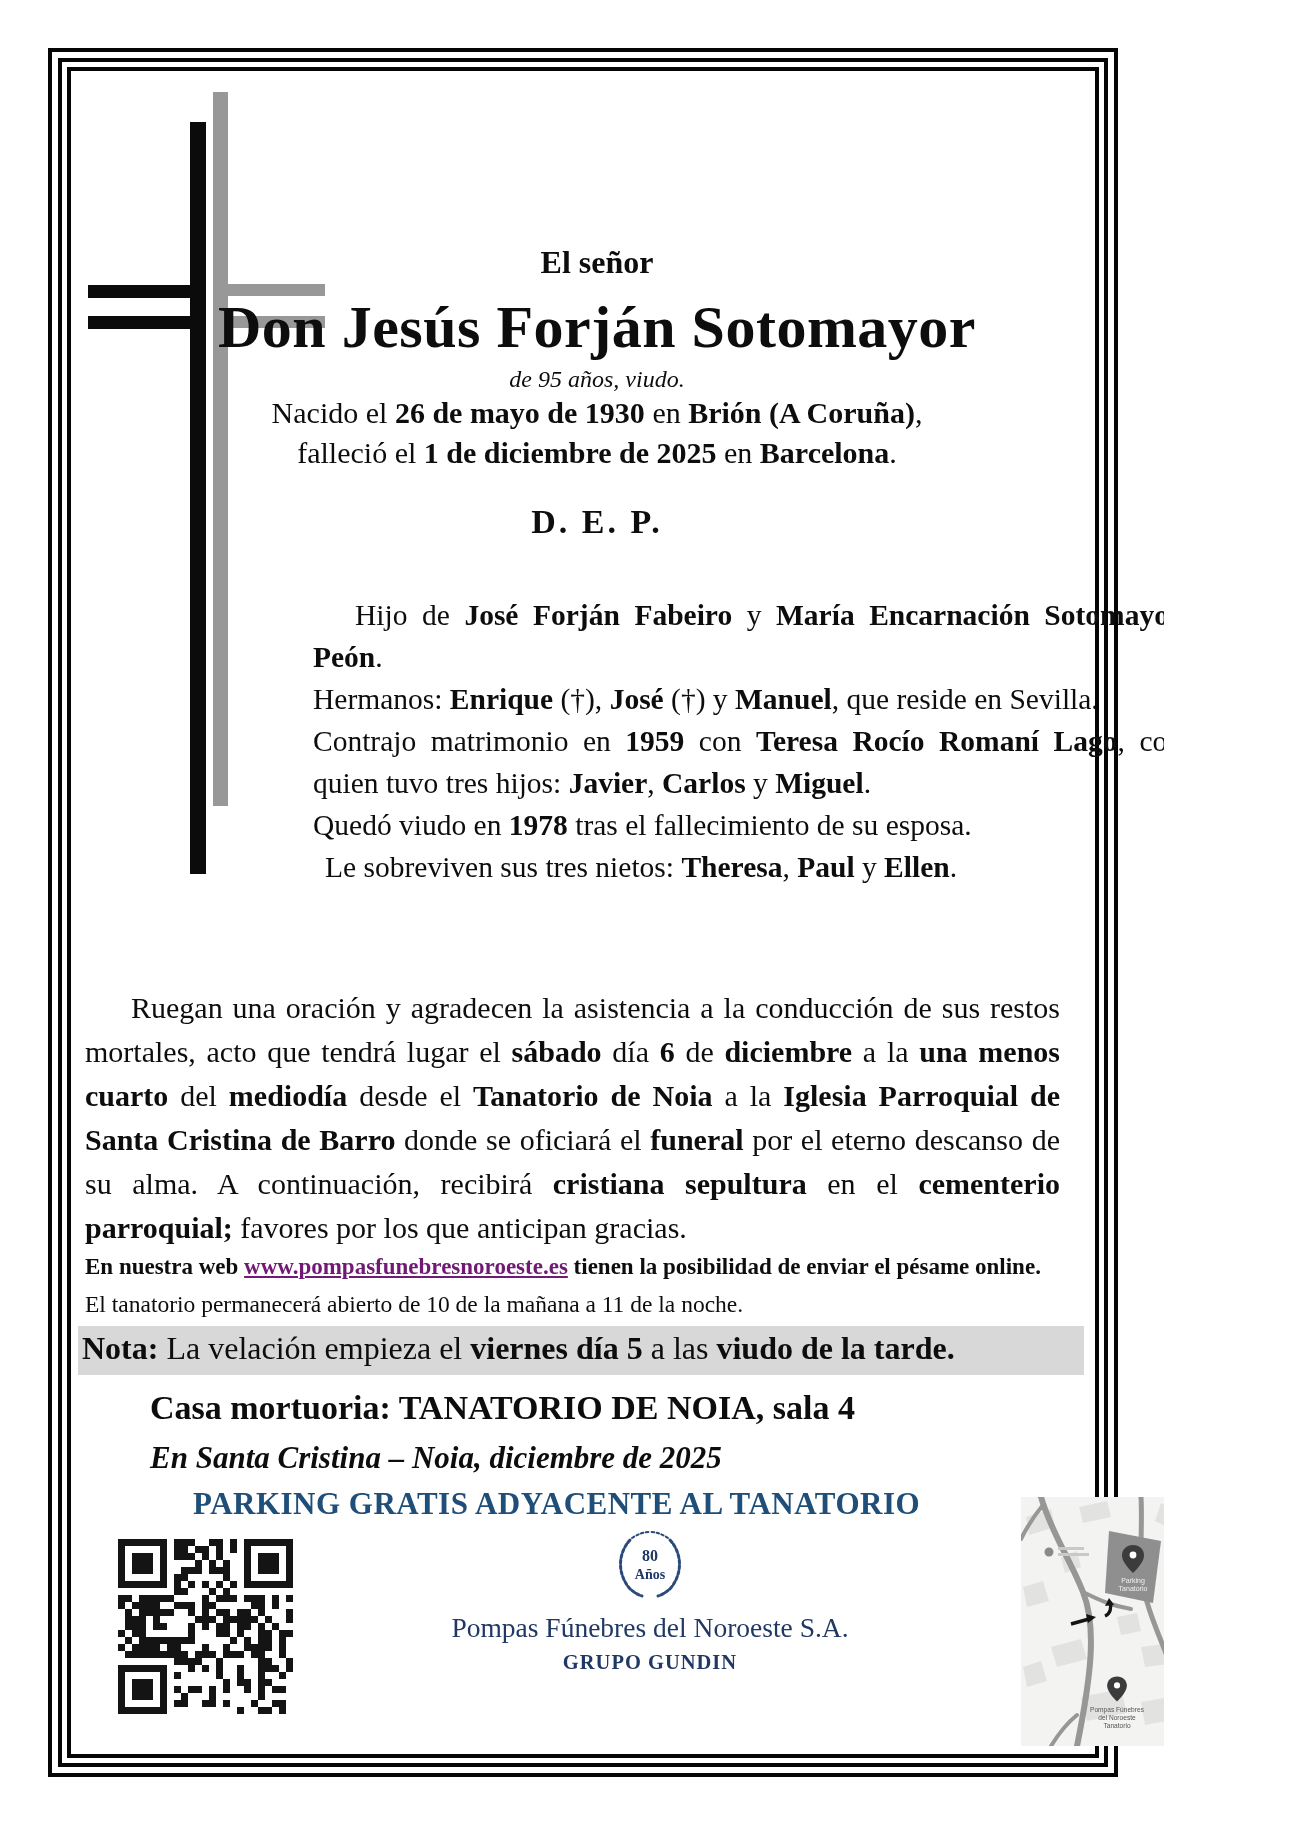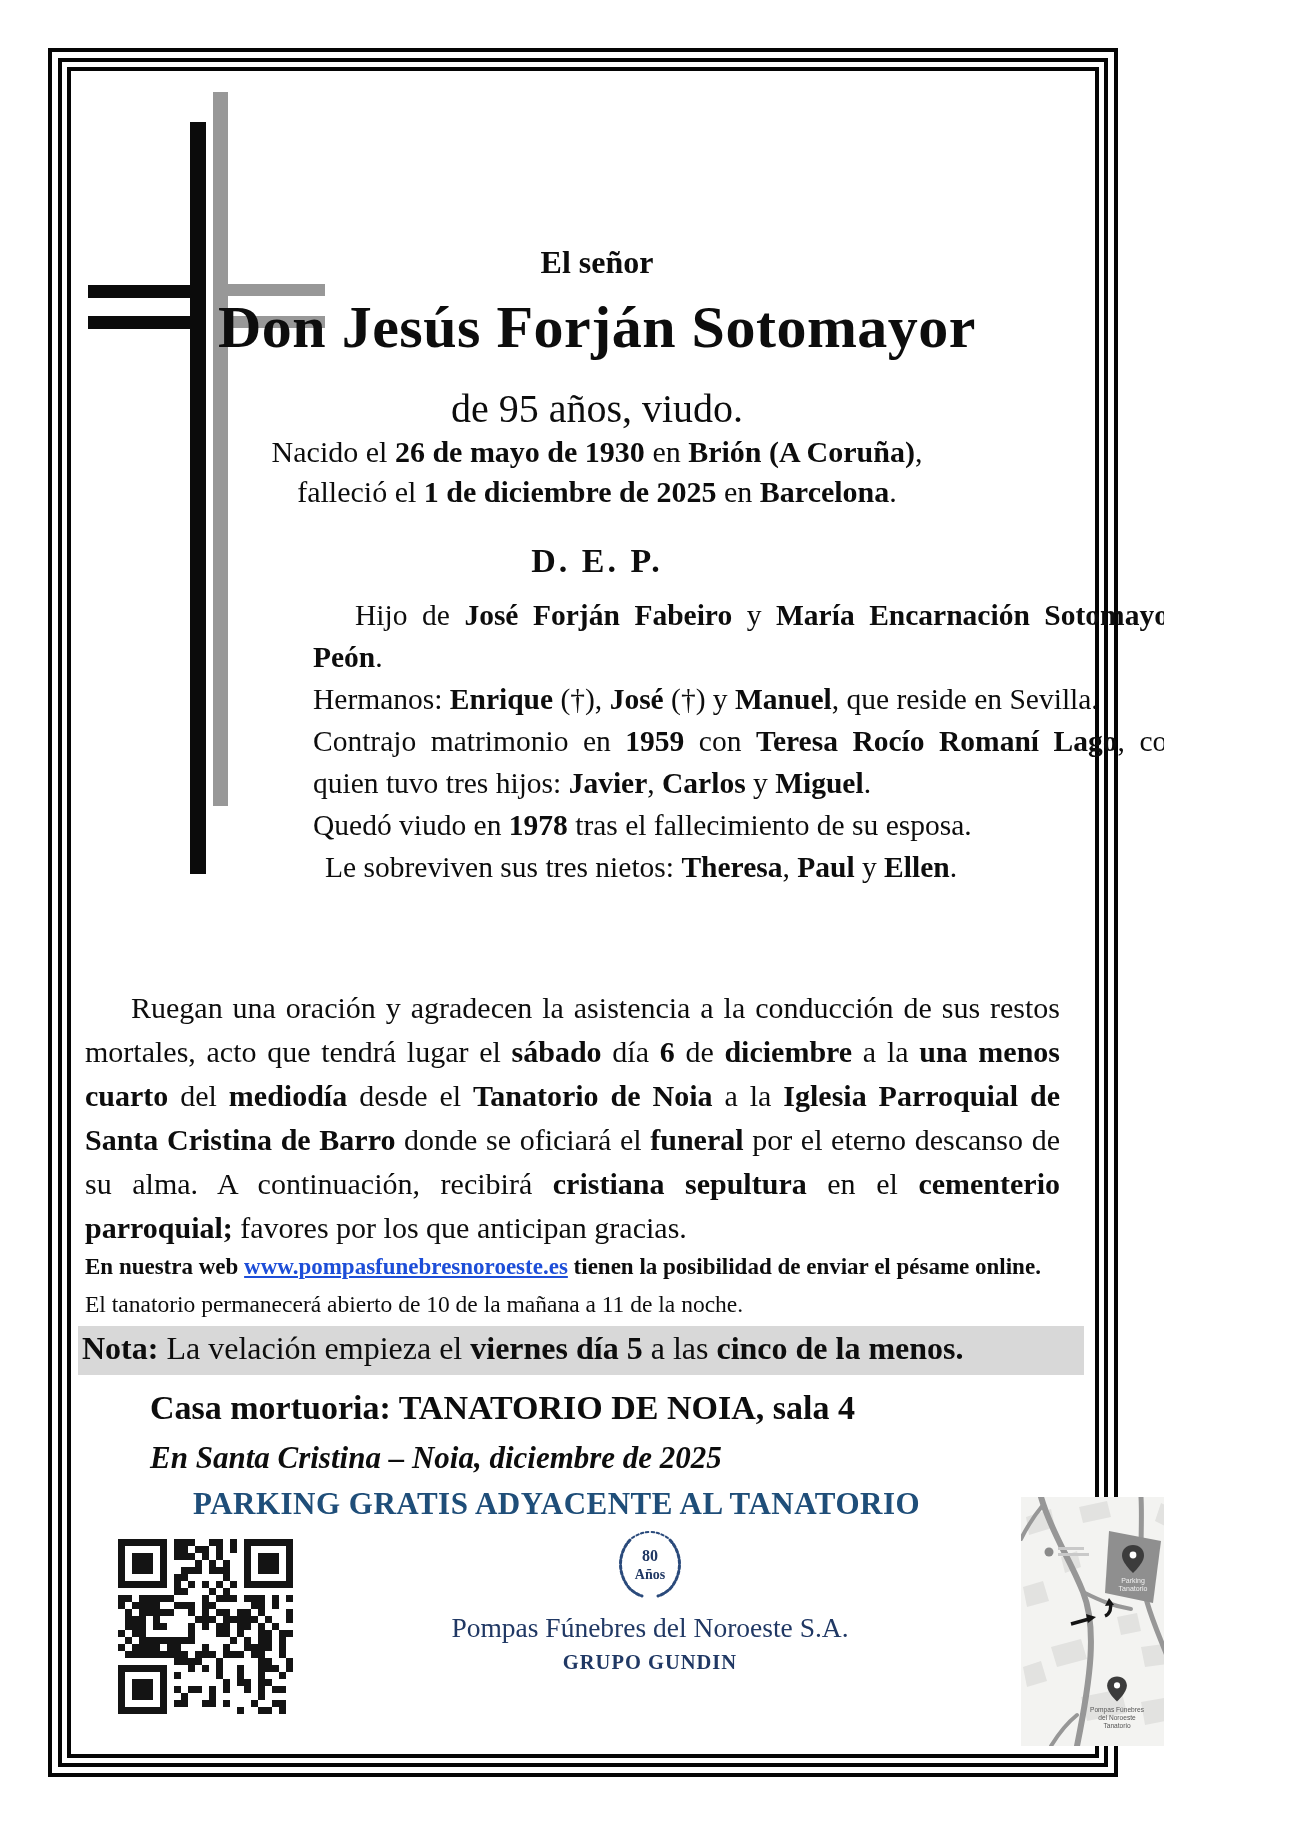--- a/index.html
+++ b/index.html
@@ -16,40 +16,40 @@
   .cvb{left:105px;top:34px;width:16px;height:752px;background:#0b0b0b;}
   .cvg{left:128px;top:4px;width:15px;height:714px;background:#989898;}
   .chb1{left:3px;top:197px;width:118px;height:13px;background:#0b0b0b;}
   .chg1{left:128px;top:196px;width:112px;height:12px;background:#989898;}
   .chb2{left:3px;top:228px;width:118px;height:13px;background:#0b0b0b;}
   .chg2{left:128px;top:228px;width:112px;height:12px;background:#989898;}
 
   .header{position:absolute;left:150px;right:120px;top:244px;text-align:center;}
   .salutation{font-size:32px;font-weight:bold;}
   .deceased-name{font-size:60px;font-weight:bold;margin-top:12px;letter-spacing:0.5px;}
-  .age-line{font-size:40px;margin-top:23px;}
+  .age-line{font-size:24px;margin-top:4px;font-style:italic;}
   .hline{font-size:30px;line-height:40px;}
   .dep{font-size:34px;font-weight:bold;letter-spacing:3px;margin-top:30px;}
 
   .family{position:absolute;left:313px;width:869px;top:594px;font-size:29.5px;line-height:42px;text-align:justify;}
   .family p{margin:0;}
   .ind42{text-indent:42px;}
   .ind12{text-indent:12px;}
 
   .mainpara{position:absolute;left:85px;right:104px;top:986px;font-size:30px;line-height:44px;text-align:justify;text-indent:46px;}
 
   .webline{position:absolute;left:85px;right:95px;top:1254px;font-size:23px;font-weight:bold;}
   .hoursline{position:absolute;left:85px;right:95px;top:1291px;font-size:23.5px;}
   .nota{position:absolute;left:78px;right:80px;top:1326px;background:#d8d8d8;font-size:32px;padding:4px 10px 8px 4px;}
   .casa{position:absolute;left:150px;right:120px;top:1389px;font-size:34px;font-weight:bold;}
   .placedate{position:absolute;left:150px;right:249px;top:1440px;text-align:left;font-size:31px;font-weight:bold;font-style:italic;}
   .parking{position:absolute;left:193px;top:1486px;font-size:31px;font-weight:bold;color:#1f4e79;letter-spacing:0.5px;}
 
   .b{font-weight:bold;}
-  .link{color:#1d4ed8;text-decoration:underline;cursor:pointer;}
+  .link{color:#701a75;text-decoration:underline;cursor:pointer;}
 
   .qr{position:absolute;left:118px;top:1539px;width:175px;height:175px;}
 
   .brand{position:absolute;left:440px;width:420px;top:1528px;text-align:center;color:#203864;}
   .badge{display:block;margin:0 auto;}
   .phone{margin-top:2px;font-size:27px;font-weight:bold;white-space:nowrap;}
   .phone-icon{font-size:30px;vertical-align:-2px;letter-spacing:2px;}
   .phone-num{letter-spacing:0.34em;}
   .company{font-size:27.5px;font-weight:normal;margin-top:10px;}
   .facility{font-size:20.5px;font-weight:bold;margin-top:8px;letter-spacing:0.5px;}
@@ -92,21 +92,21 @@
     <p class="ind12"><span>Le sobreviven sus tres nietos: </span><span class="b">Theresa</span><span>, </span><span class="b">Paul</span><span> y </span><span class="b">Ellen</span><span>.</span></p>
   </div>
 
   <div class="mainpara"><span>Ruegan una oración y agradecen la asistencia a la conducción de sus restos mortales, acto que tendrá lugar el </span><span class="b">sábado</span><span> día </span><span class="b">6</span><span> de </span><span class="b">diciembre</span><span> a la </span><span class="b">una menos cuarto</span><span> del </span><span class="b">mediodía</span><span> desde el </span><span class="b">Tanatorio de Noia</span><span> a la </span><span class="b">Iglesia Parroquial de Santa Cristina de Barro</span><span> donde se oficiará el </span><span class="b">funeral</span><span> por el eterno descanso de su alma. A continuación, recibirá </span><span class="b">cristiana sepultura</span><span> en el </span><span class="b">cementerio parroquial;</span><span> favores por los que anticipan gracias.</span></div>
 
   <div class="webline">
     <span><span class="b">En nuestra web </span><span class="b link">www.pompasfunebresnoroeste.es</span><span class="b"> tienen la posibilidad de enviar el pésame online</span><span>.</span></span>
   </div>
   <div class="hoursline">El tanatorio permanecerá abierto de 10 de la mañana a 11 de la noche.</div>
 
-  <div class="nota"><span class="b">Nota:</span><span> La velación empieza el </span><span class="b">viernes día 5</span><span> a las </span><span class="b">cinco de la menos.</span></div>
+  <div class="nota"><span class="b">Nota:</span><span> La velación empieza el </span><span class="b">viernes día 5</span><span> a las </span><span class="b">viudo de la tarde.</span></div>
 
   <div class="casa">Casa mortuoria: TANATORIO DE NOIA, sala 4</div>
   <div class="placedate">En Santa Cristina – Noia, diciembre de 2025</div>
   <div class="parking">PARKING GRATIS ADYACENTE AL TANATORIO</div>
 
   <div class="qr" id="qr"><svg xmlns="http://www.w3.org/2000/svg" width="175" height="175" fill="#141414">
         <rect x="0" y="0" width="7" height="7"></rect>
         <rect x="7" y="0" width="7" height="7"></rect>
         <rect x="14" y="0" width="7" height="7"></rect>
         <rect x="21" y="0" width="7" height="7"></rect>

